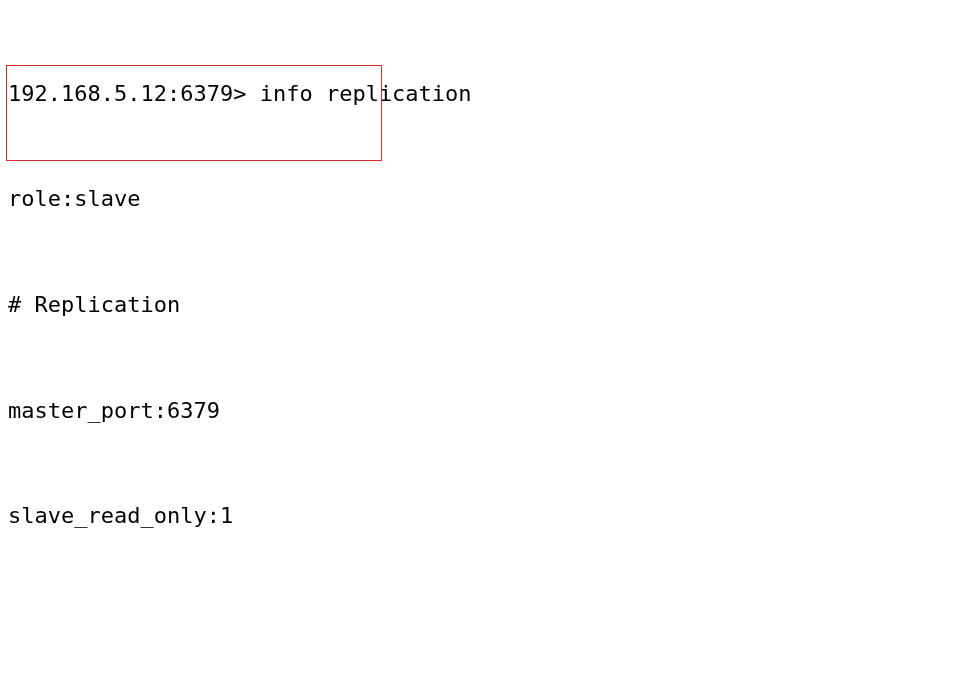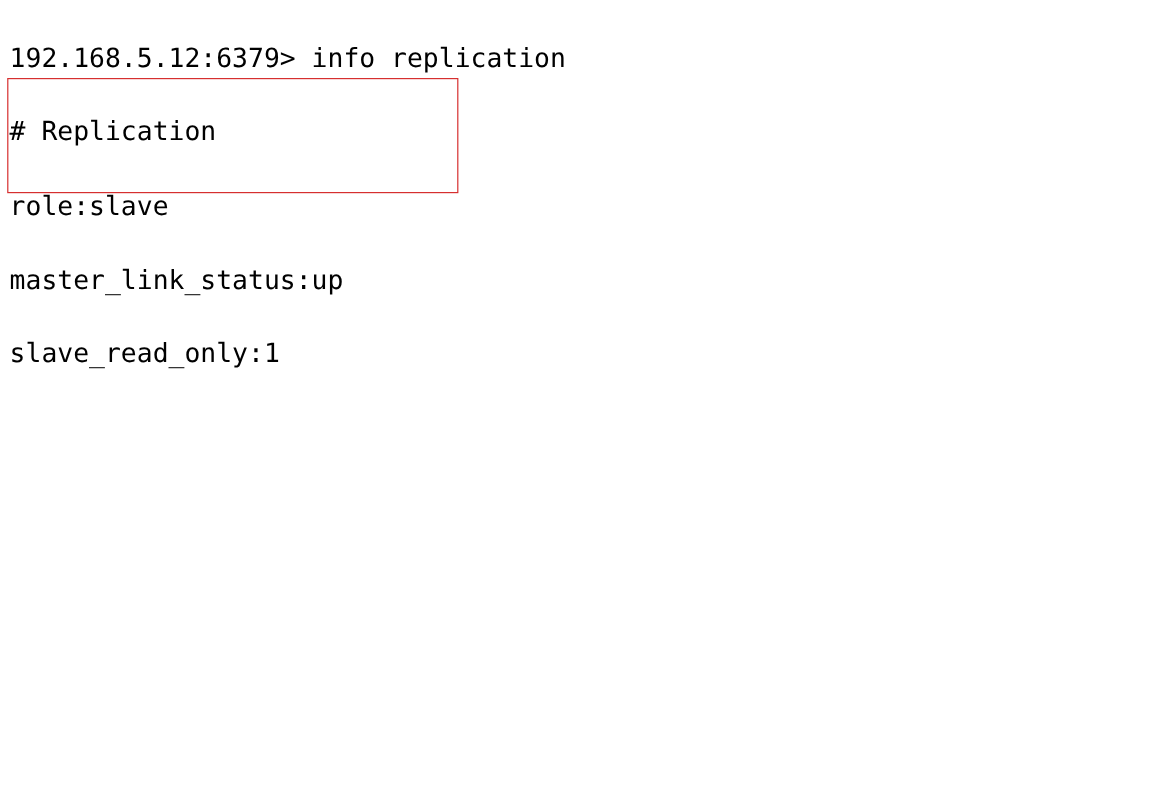--- a/index.html
+++ b/index.html
@@ -15,39 +15,40 @@
       color: #000000;
       padding: 4px 8px;
       width: 970px;
       position: relative;
     }
     .terminal {
       white-space: pre;
     }
     .line {
       display: block;
+      margin-top: 44px;
     }
     .highlight-box {
       position: absolute;
       border: 1.5px solid #d62f2f;
       left: 6px;
       top: 65px;
       width: 376px;
       height: 96px;
       pointer-events: none;
     }
   </style>
 </head>
 <body>
 
 <div class="terminal">
 <span class="line"><span>192.168.5.12:6379&gt; </span><span>info replication</span></span>
+<span class="line">role:slave</span>
 <span class="line"># Replication</span>
-<span class="line">role:slave</span>
-<span class="line">master_link_status:up</span>
+<span class="line">master_port:6379</span>
 <span class="line">slave_read_only:1</span>
 
 
 
 
 
 
 
 
 

